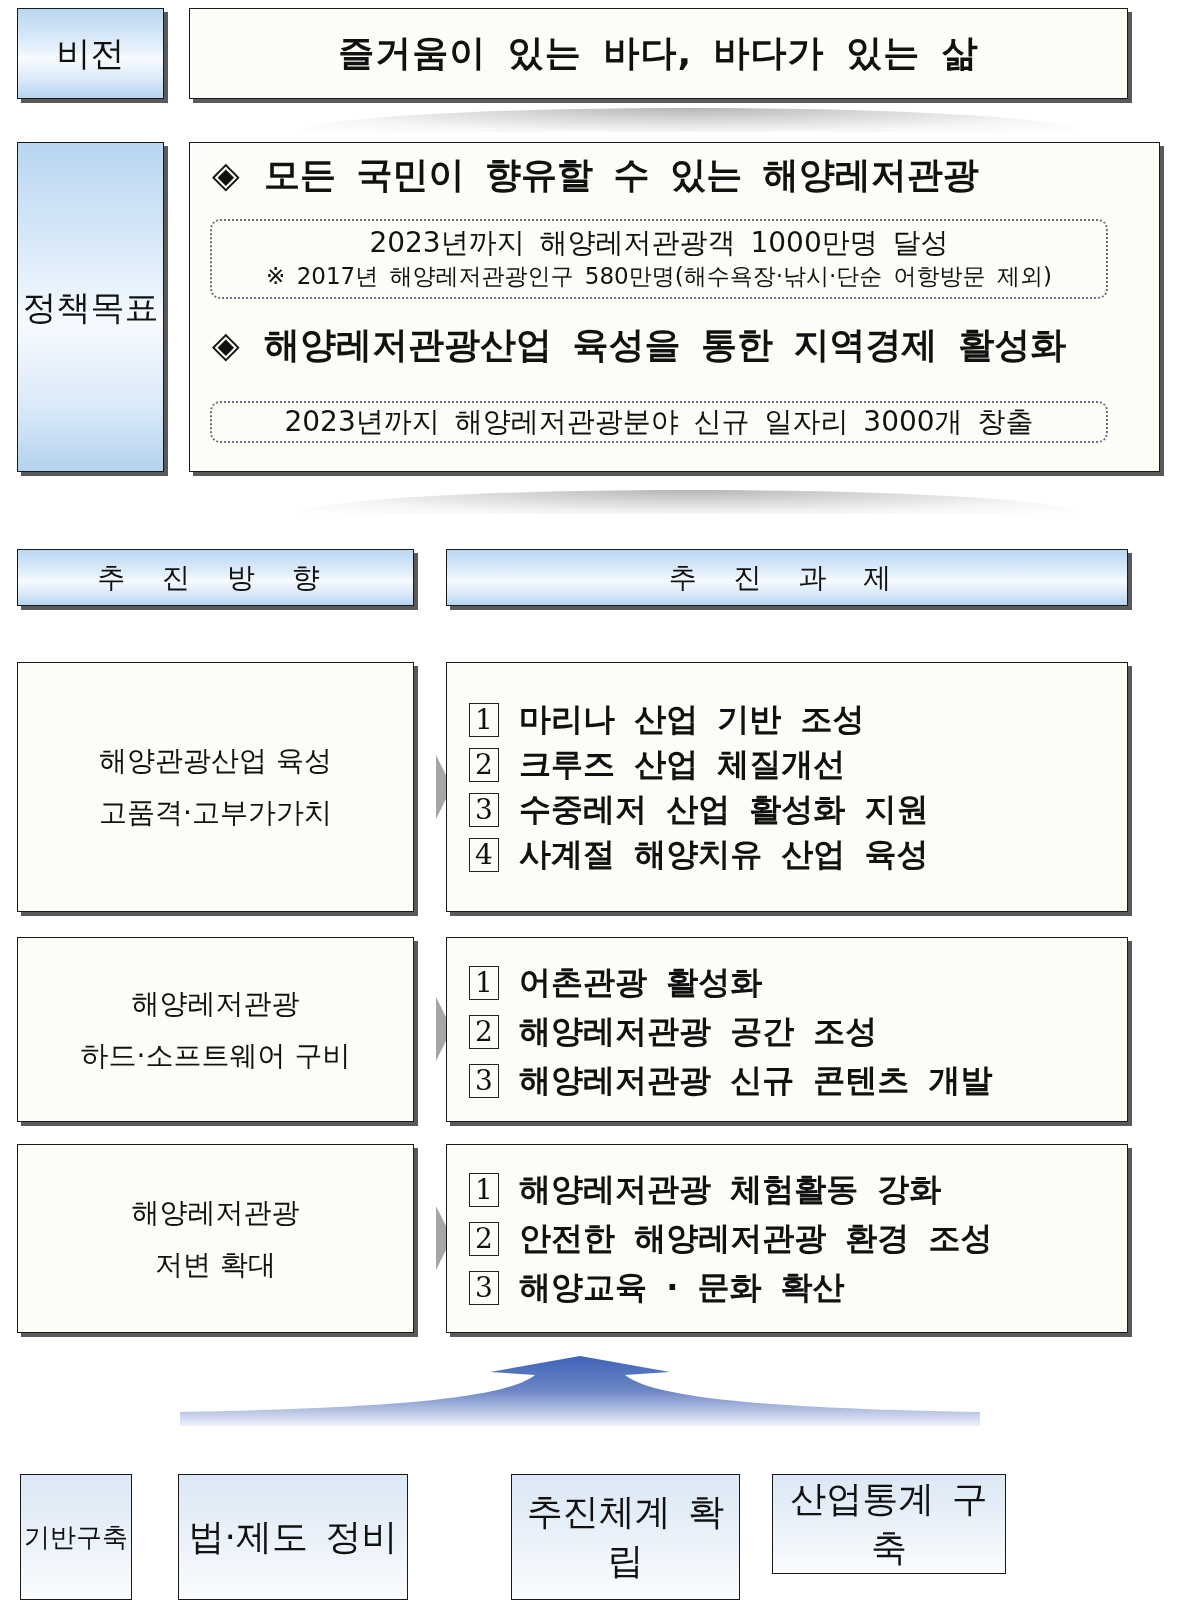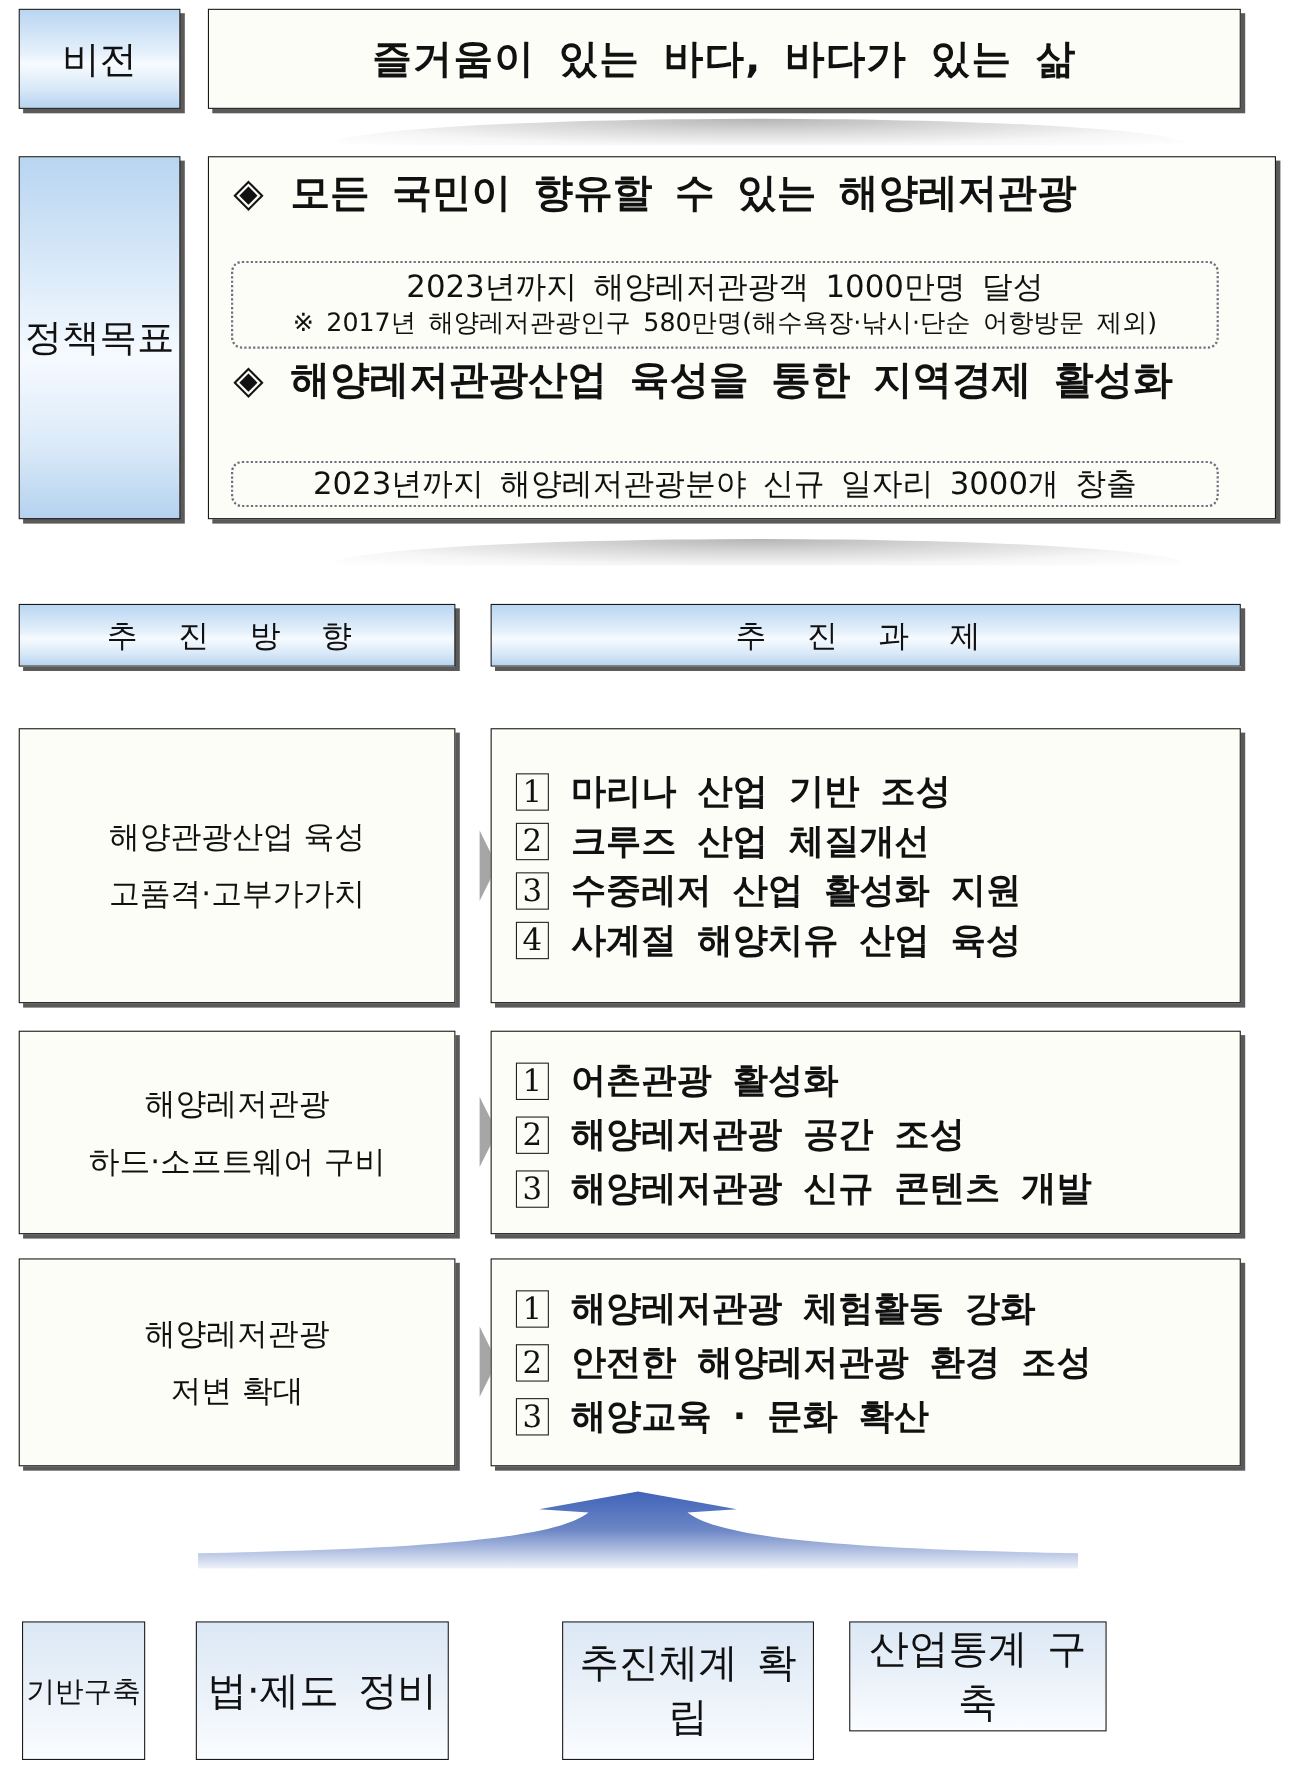--- a/index.html
+++ b/index.html
@@ -23,21 +23,20 @@
   .label-lg { font-size: 34px; font-weight: normal; }
   .vision-text { font-size: 36px; font-weight: bold; letter-spacing: 1px; word-spacing: 8px; }
 
   .goal-head { position: absolute; left: 22px; font-size: 36px; font-weight: bold; word-spacing: 8px; white-space: nowrap; }
   .goal-head .diamond { display: inline-block; width: 38px; margin-right: 14px; }
   .dotted {
     position: absolute;
     border: 2px dotted #6a7080;
     border-radius: 10px;
     text-align: center;
-    margin-top: 18px;
   }
   .dotted .l1 { font-size: 28px; line-height: 36px; word-spacing: 6px; }
   .dotted .l2 { font-size: 23px; line-height: 30px; word-spacing: 4px; }
 
   .hdr-text { font-size: 28px; letter-spacing: 14px; }
 
   .dir-text { font-size: 28px; line-height: 52px; }
 
   .task-list { position: absolute; left: 22px; }
   .task-item { display: flex; align-items: center; font-size: 32px; font-weight: bold; white-space: nowrap; word-spacing: 8px; }

